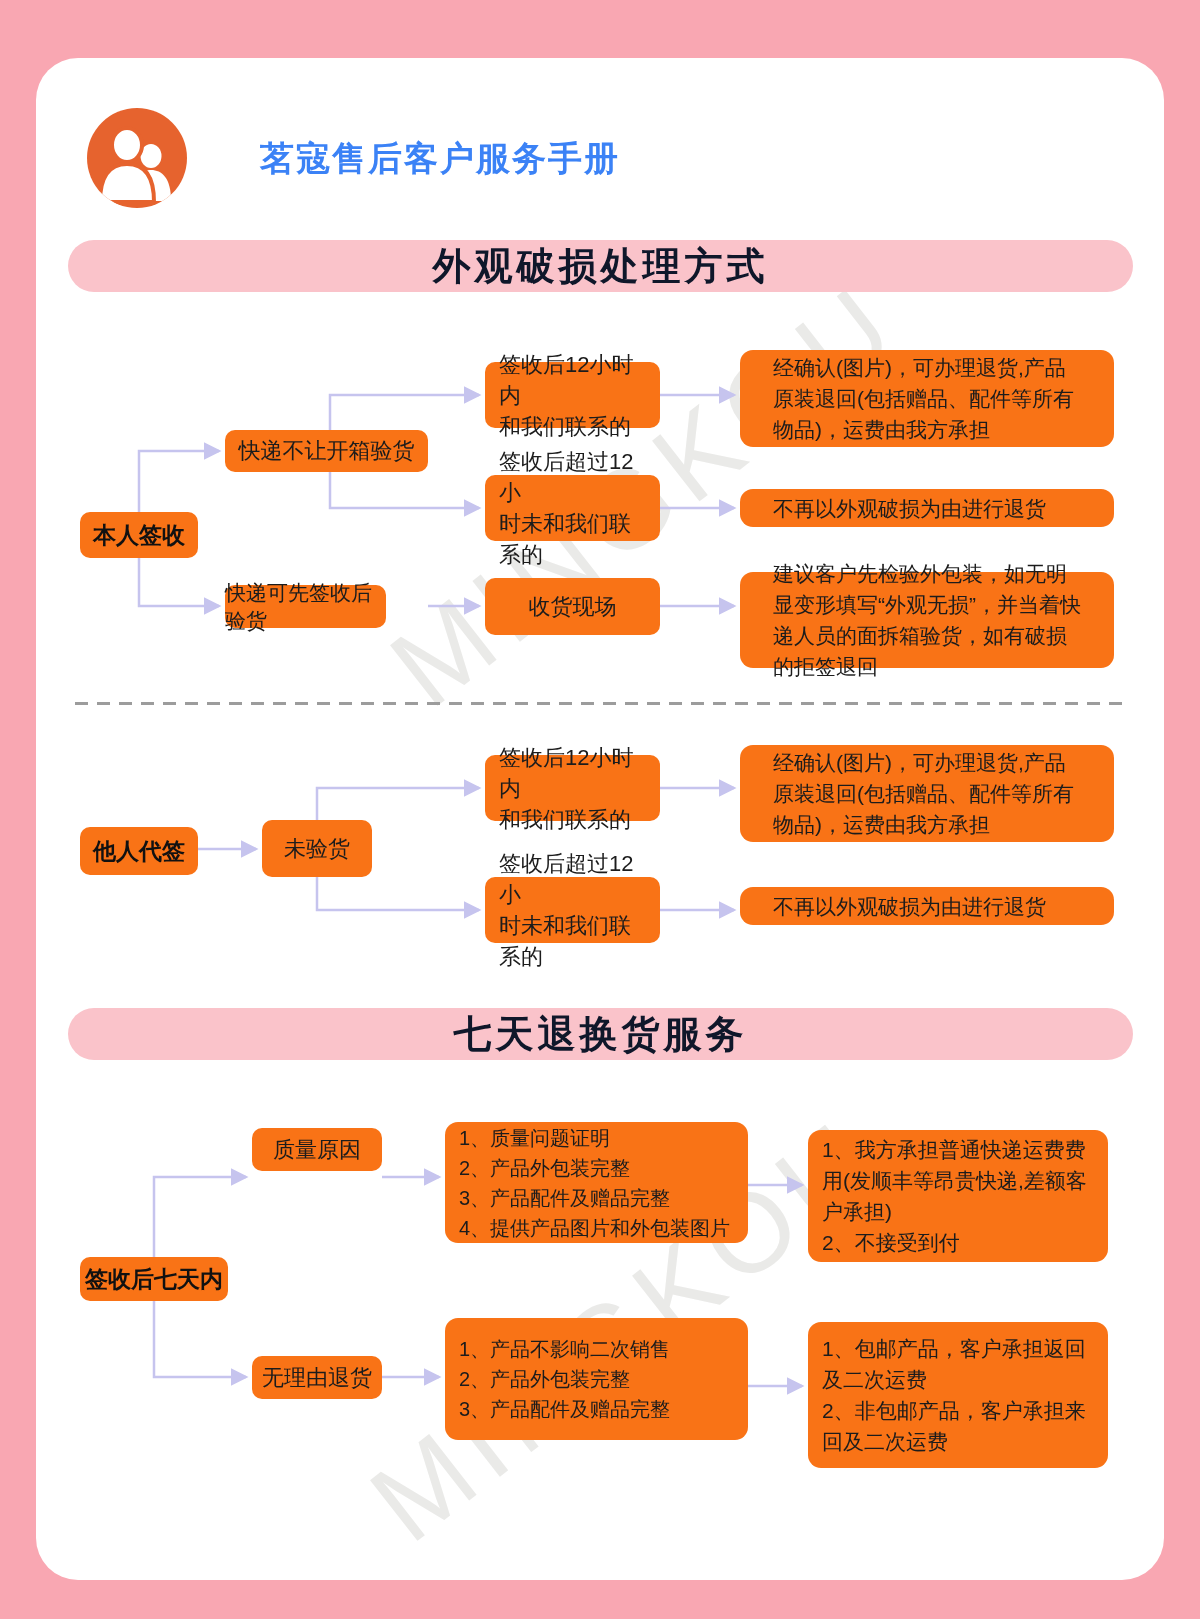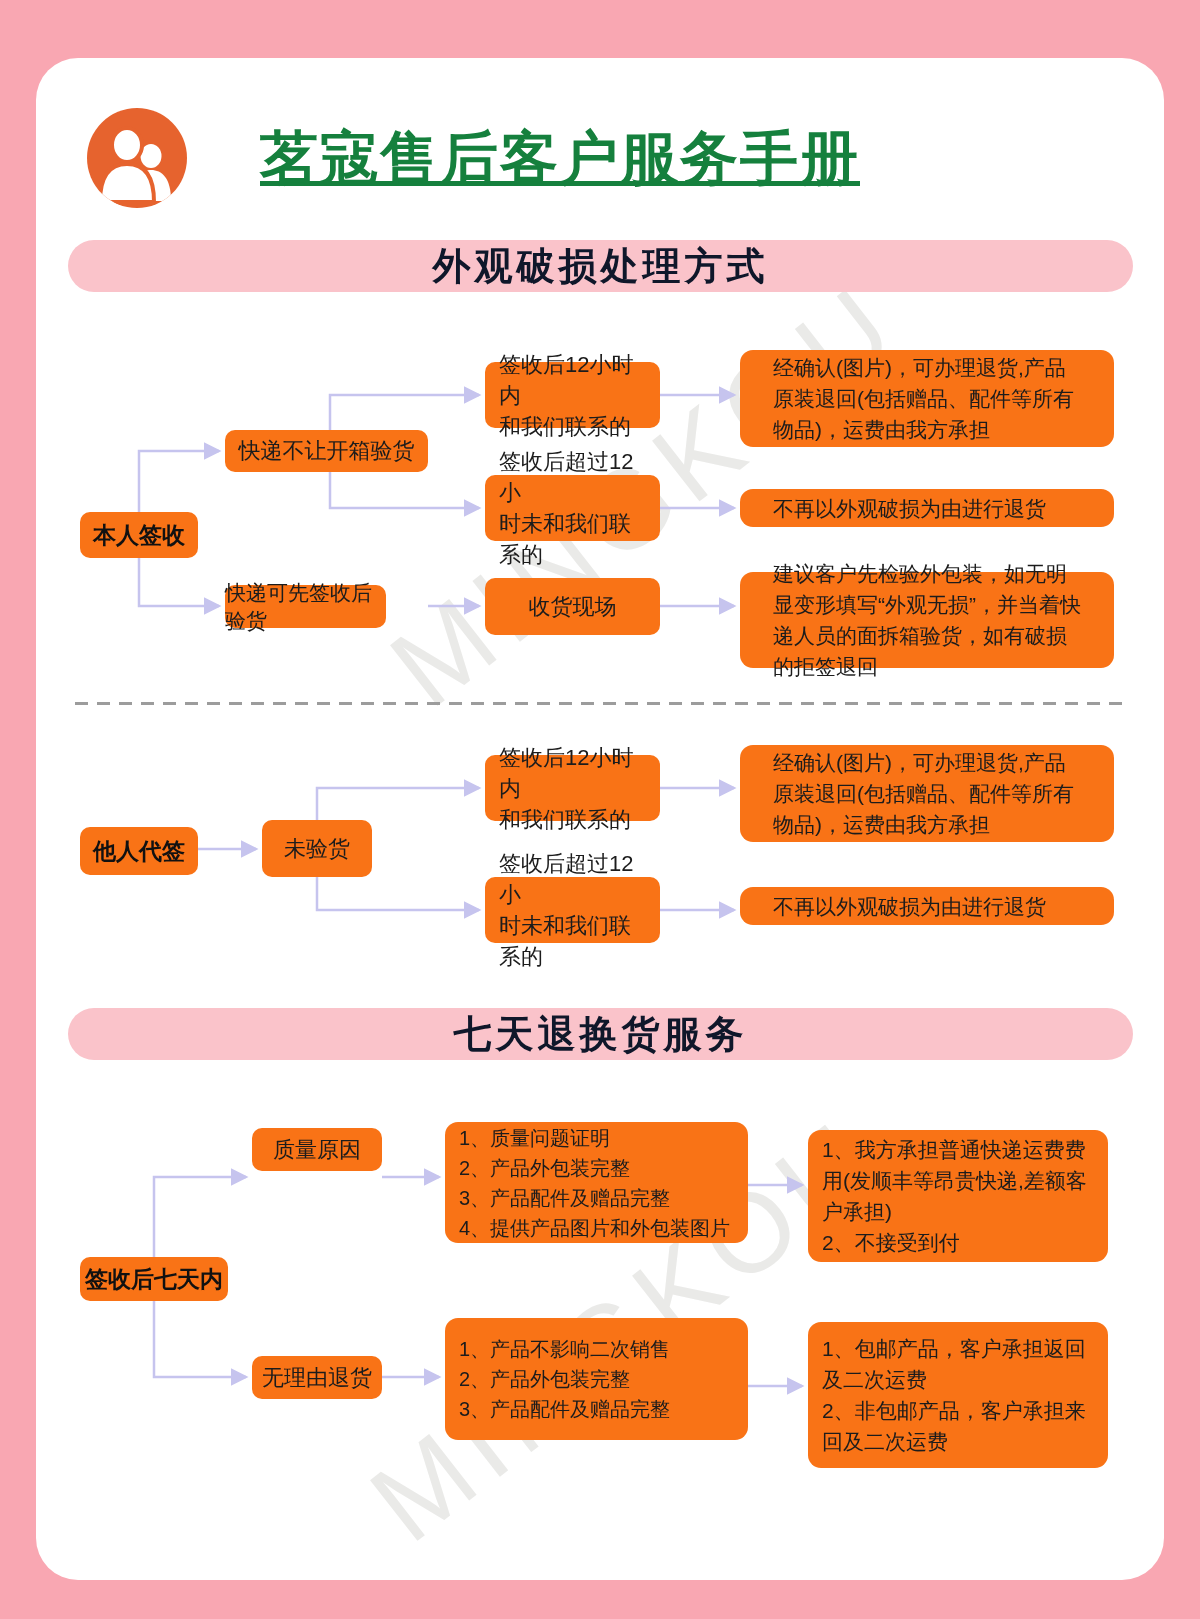--- a/index.html
+++ b/index.html
@@ -11,22 +11,22 @@
   }
   .card{
     position:absolute;left:36px;top:58px;width:1128px;height:1522px;
     background:#ffffff;border-radius:42px;overflow:hidden;
   }
   .abs{position:absolute;}
   
   .logo{left:51px;top:50px;width:100px;height:100px;z-index:2;}
   .title{
     left:224px;top:70px;z-index:2;
-    font-size:58px;line-height:60px;font-weight:900;
-    color:#15803d;letter-spacing:2px;white-space:nowrap;text-decoration:underline;
+    font-size:34px;line-height:60px;font-weight:900;
+    color:#3b82f6;letter-spacing:2px;white-space:nowrap;
   }
   
   .banner{
     left:32px;width:1065px;height:52px;border-radius:26px;
     background:#FAC3CA;z-index:2;
     display:flex;align-items:center;justify-content:center;
     font-size:38px;font-weight:900;color:#0f172a;letter-spacing:4px;
   }
   .banner.b1{top:182px;}
   .banner.b2{top:950px;}

